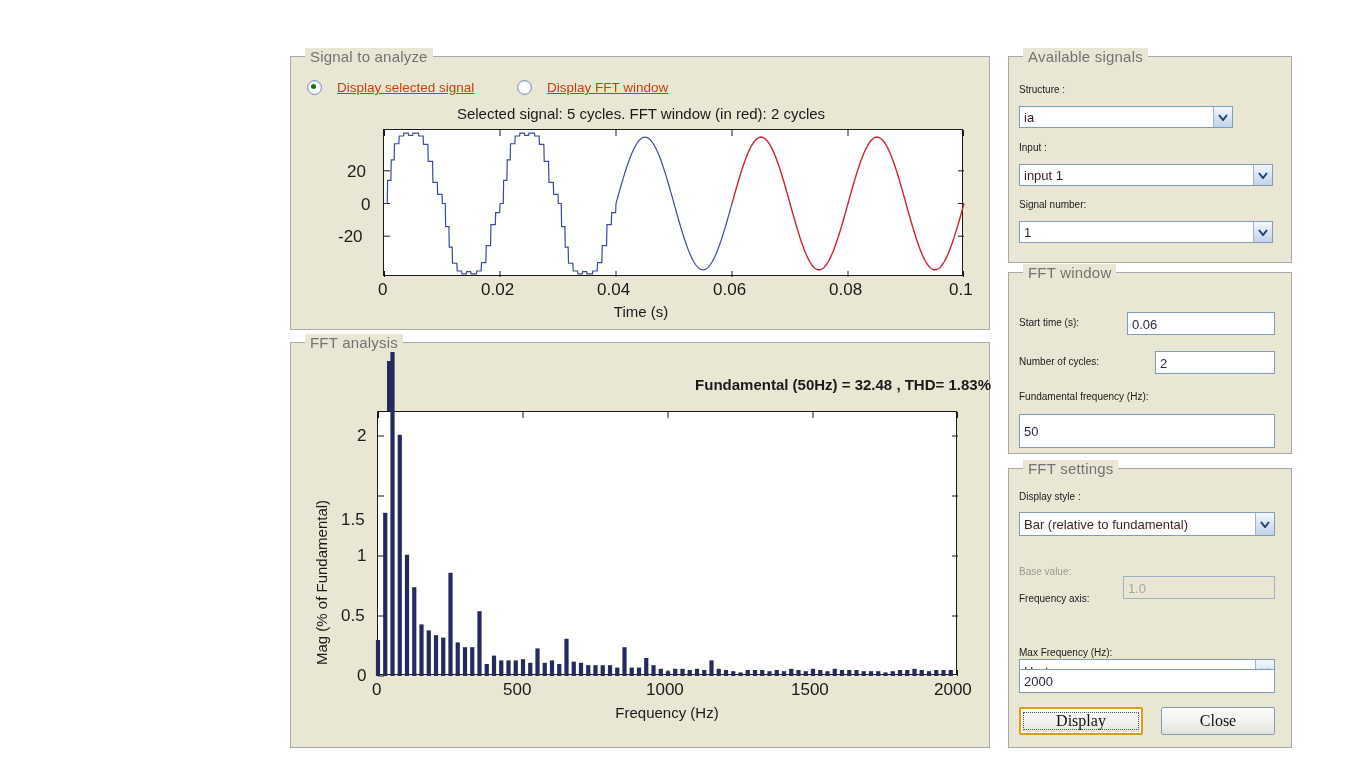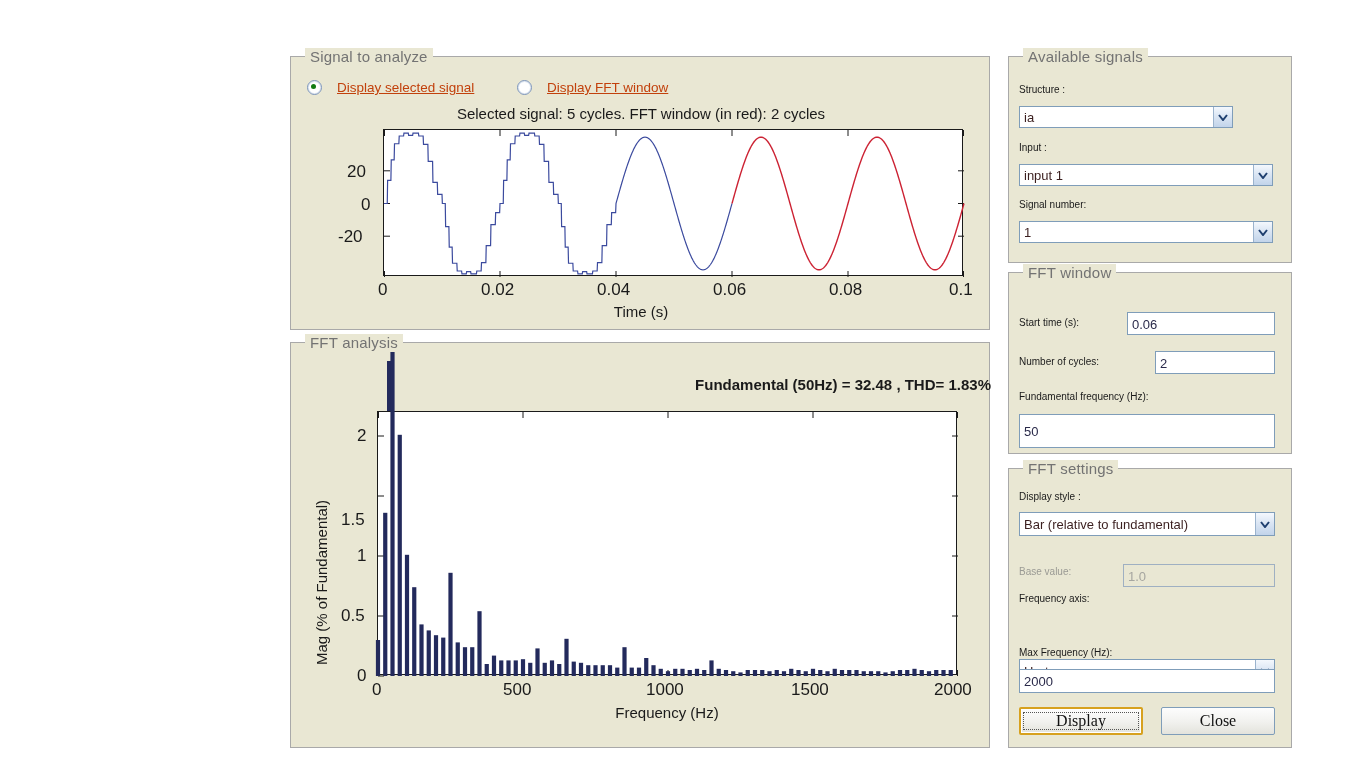--- a/index.html
+++ b/index.html
@@ -442,21 +442,21 @@
     <div class="combo" style="left:10px; top:43px; width:256px; height:24px;">
       <span class="combo-text">Bar (relative to fundamental)</span>
       <span class="arrow-btn">
         <svg width="10" height="7" viewBox="0 0 10 7">
             <path d="M1 1 L5 6 L9 1" fill="none" stroke="#1e3f6f" stroke-width="2"></path>
           </svg>
       </span>
     </div>
 
     <div class="lbl disabled" style="left:10px; top:97px;">Base value:</div>
-    <div class="edit disabled" style="left:114px; top:95px; width:152px; height:23px;">
+    <div class="edit disabled" style="left:114px; top:107px; width:152px; height:23px;">
       <span>1.0</span>
     </div>
 
     <div class="lbl" style="left:10px; top:124px;">Frequency axis:</div>
     <div class="combo" style="left:10px; top:146px; width:256px; height:24px;margin-top:44px;">
       <span class="combo-text">Hertz</span>
       <span class="arrow-btn">
         <svg width="10" height="7" viewBox="0 0 10 7">
             <path d="M1 1 L5 6 L9 1" fill="none" stroke="#1e3f6f" stroke-width="2"></path>
           </svg>

